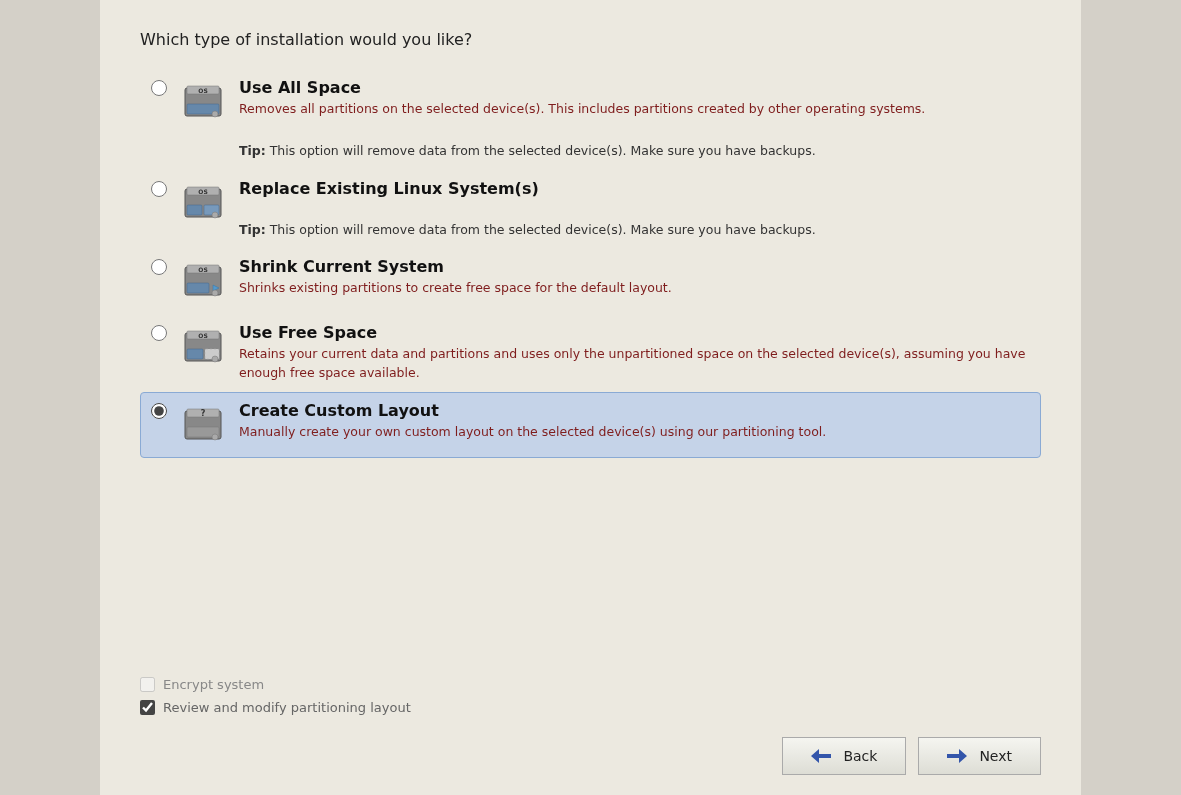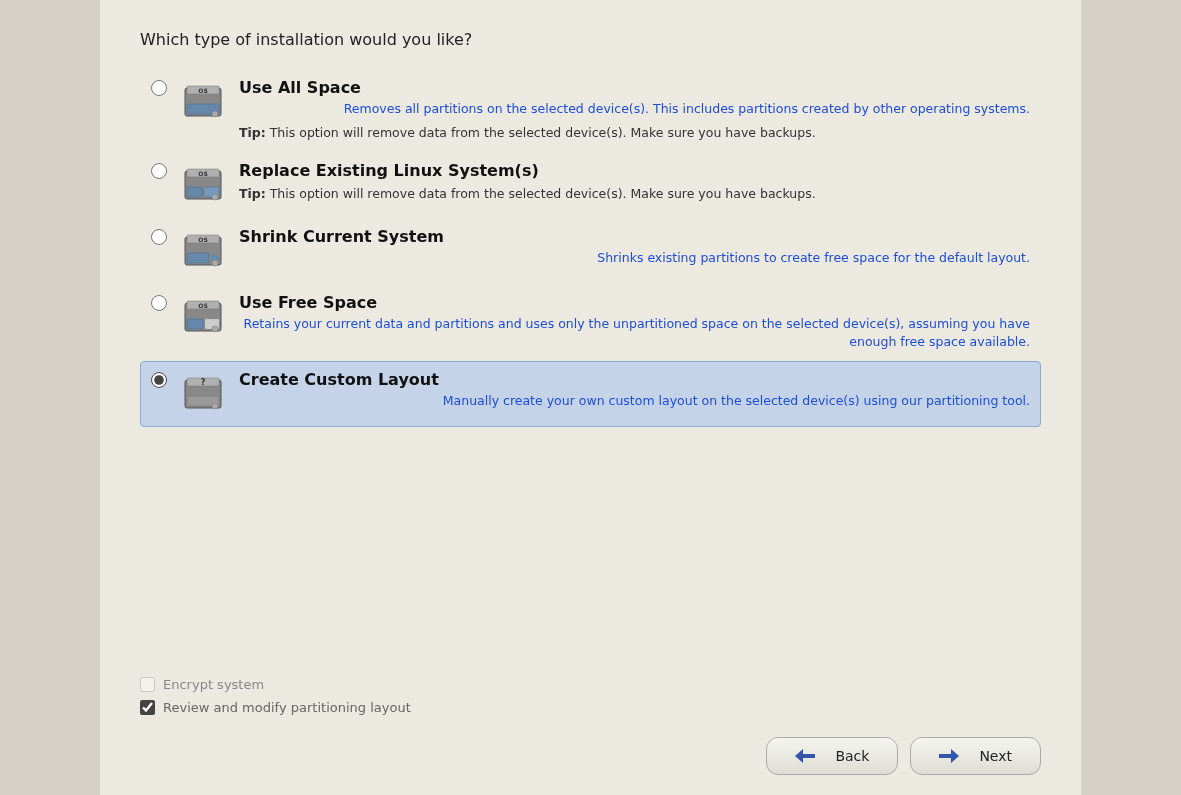--- a/index.html
+++ b/index.html
@@ -69,28 +69,27 @@
       flex: 1;
     }
     .option-title {
       font-size: 16px;
       font-weight: bold;
       color: #111;
       margin-bottom: 3px;
     }
     .option-desc {
       font-size: 12.5px;
-      color: #1d4ed8;
+      color: #7f1d1d;
       line-height: 1.5;
-      text-align: right;
     }
     .option-tip {
       font-size: 12.5px;
       color: #333;
-      margin-top: 5px;
+      margin-top: 23px;
       line-height: 1.5;
     }
     .option-tip b {
       font-weight: bold;
     }
     .bottom-section {
       position: absolute;
       bottom: 80px;
       left: 40px;
       right: 40px;
@@ -119,26 +118,26 @@
     .nav-buttons {
       position: absolute;
       bottom: 20px;
       right: 40px;
       display: flex;
       gap: 12px;
     }
     .nav-btn {
       display: flex;
       align-items: center;
-      gap: 20px;
+      gap: 12px;
       padding: 10px 28px;
       font-size: 14px;
       background: linear-gradient(to bottom, #f5f5f0, #ddddd5);
       border: 1px solid #aaa;
-      border-radius: 12px;
+      border-radius: 0;
       cursor: pointer;
       color: #222;
       font-family: inherit;
       min-width: 100px;
       justify-content: center;
     }
     .arrow-icon {
       display: inline-block;
       width: 20px;
       height: 16px;

